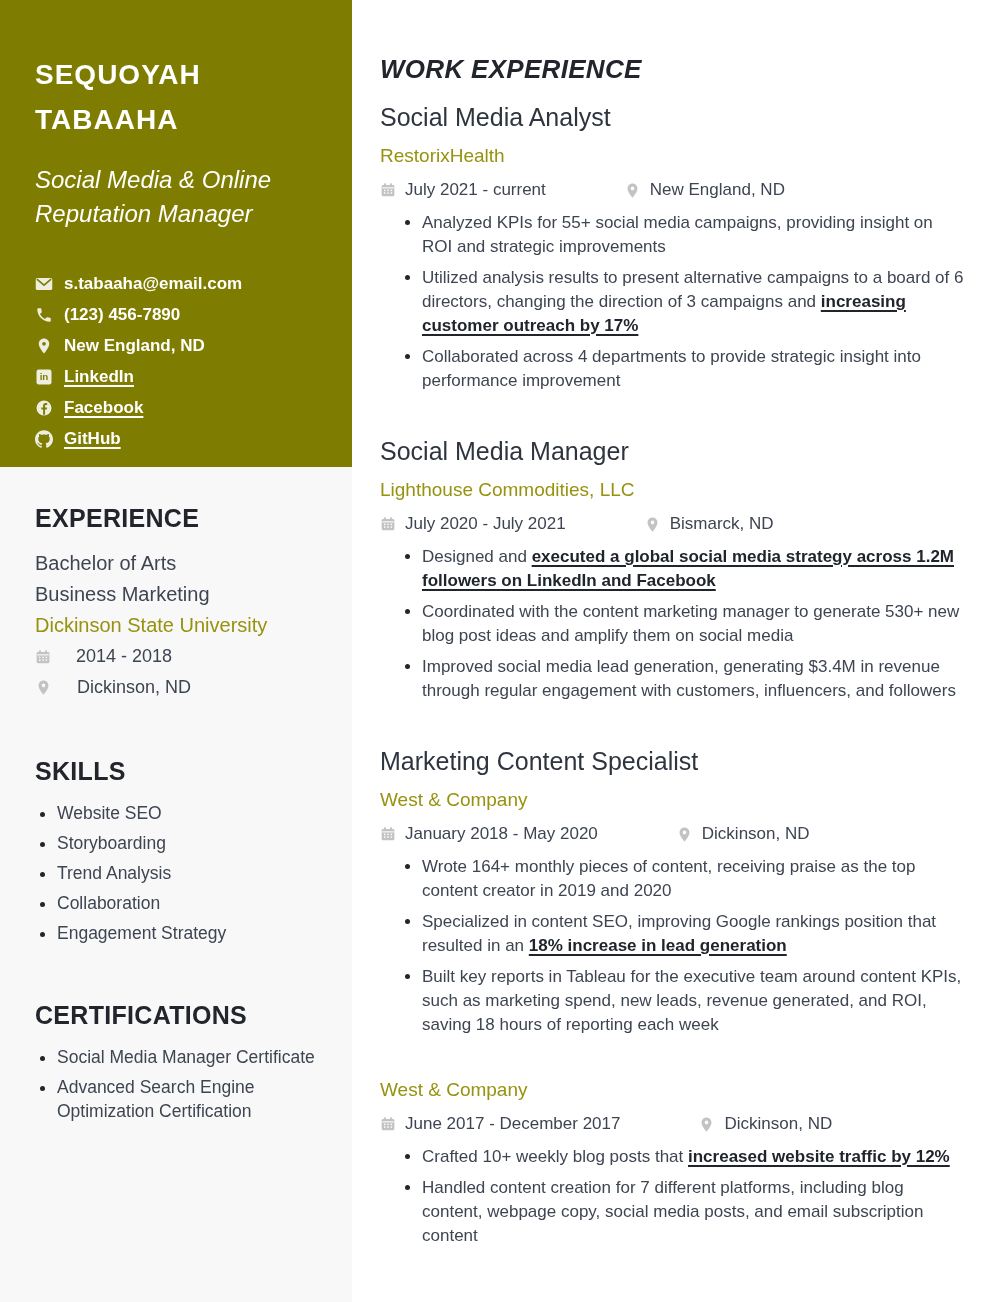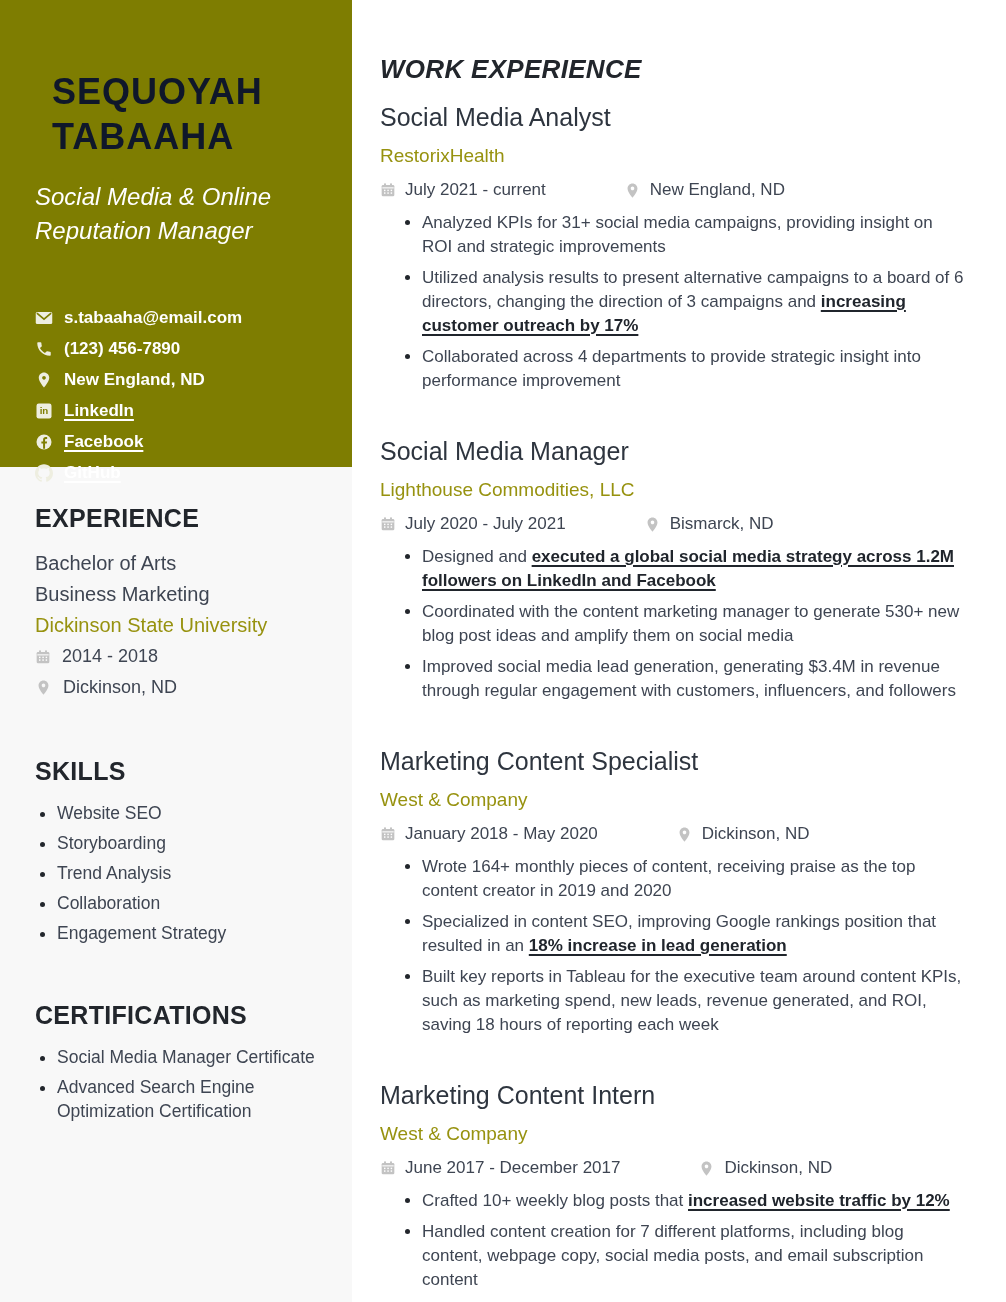--- a/index.html
+++ b/index.html
@@ -2,36 +2,36 @@
 <html><head>
 <meta charset="utf-8">
 <style>
   html,body{margin:0;padding:0;background:#ffffff;}
   body{width:1006px;height:1302px;overflow:hidden;font-family:"Liberation Sans",sans-serif;color:#3e4552;}
   .page{display:flex;width:1006px;height:1302px;background:#ffffff;}
 
   
   .sidebar{width:352px;flex:0 0 352px;background:#f8f8f8;height:100%;box-sizing:border-box;}
   .side-hero{background:#7e7d01;color:#ffffff;height:467px;box-sizing:border-box;padding:52px 30px 0 35px;}
-  .name{margin:17px;font-size:36px;line-height:45px;font-weight:bold;letter-spacing:1px;color:#0f172a;}
+  .name{margin:0;font-size:28px;line-height:45px;font-weight:bold;letter-spacing:1px;color:#ffffff;}
   .role{margin-top:21px;font-size:24px;line-height:34px;font-style:italic;color:#ffffff;}
-  .contact{list-style:none;margin:54px 0 0;padding:0;}
+  .contact{list-style:none;margin:37px 0 0;padding:0;}
   .contact-row{display:flex;align-items:center;gap:11px;height:31px;font-size:17px;font-weight:bold;color:#ffffff;}
   .contact-row.link .contact-label{text-decoration:underline;text-underline-offset:3px;text-decoration-thickness:1.5px;cursor:pointer;}
   .icon{display:inline-flex;width:18px;height:18px;flex:0 0 auto;justify-content:center;}
   .icon svg{display:block;width:100%;height:100%;}
   .icon.sm{width:17px;height:17px;}
   .icon.cal{width:16px;height:16px;}
 
   .side-section{padding:0 28px 0 35px;}
   .side-section h2{margin:0 0 15px;font-size:25px;font-weight:bold;letter-spacing:.3px;color:#22262c;}
   .education{margin-top:37px;}
   .edu-line{font-size:20px;line-height:31px;color:#3e4552;}
   .edu-line.school{color:#97920f;font-weight:normal;}
-  .side-meta{display:flex;align-items:center;gap:11px;font-size:18px;line-height:31px;color:#3e4552;}
+  .side-meta{display:flex;align-items:center;gap:25px;font-size:18px;line-height:31px;color:#3e4552;}
 
   .skills{margin-top:54px;}
   .certifications{margin-top:56px;}
   .side-list{margin:0;padding-left:22px;font-size:17.5px;line-height:24px;color:#3e4552;}
   .side-list li{margin-bottom:6px;}
   .side-list li::marker{color:#22262c;}
 
   
   .main{flex:1;box-sizing:border-box;padding:54px 40px 0 28px;background:#ffffff;}
   .main-heading{margin:0 0 16px;font-size:26px;font-weight:bold;letter-spacing:.3px;color:#22262c;font-style:italic;}
@@ -193,21 +193,21 @@
       <span class="meta-group">
         <span class="icon sm">
                 <svg viewBox="0 0 24 24">
                   <path fill="#c3c3c3" d="M12 2C8.13 2 5 5.13 5 9c0 5.25 7 13 7 13s7-7.75 7-13c0-3.87-3.13-7-7-7zm0 9.5c-1.38 0-2.5-1.12-2.5-2.5S10.62 6.5 12 6.5s2.5 1.12 2.5 2.5-1.12 2.5-2.5 2.5z"></path>
                 </svg>
               </span>
         <span>New England, ND</span>
       </span>
     </div>
     <ul class="job-bullets">
-            <li><span>Analyzed KPIs for 31+ social media campaigns, providing insight on ROI and strategic improvements</span></li>
+            <li><span>Analyzed KPIs for 55+ social media campaigns, providing insight on ROI and strategic improvements</span></li>
             <li><span>Utilized analysis results to present alternative campaigns to a board of 6 directors, changing the direction of 3 campaigns and </span><span class="em">increasing customer outreach by 17%</span></li>
             <li><span>Collaborated across 4 departments to provide strategic insight into performance improvement</span></li>
           </ul>
   </article>
 
   <article class="job">
     <h3 class="job-title">Social Media Manager</h3>
     <div class="company">Lighthouse Commodities, LLC</div>
     <div class="meta-row">
       <span class="meta-group date">
@@ -278,21 +278,20 @@
       </span>
     </div>
     <ul class="job-bullets">
             <li><span>Wrote 164+ monthly pieces of content, receiving praise as the top content creator in 2019 and 2020</span></li>
             <li><span>Specialized in content SEO, improving Google rankings position that resulted in an </span><span class="em">18% increase in lead generation</span></li>
             <li><span>Built key reports in Tableau for the executive team around content KPIs, such as marketing spend, new leads, revenue generated, and ROI, saving 18 hours of reporting each week</span></li>
           </ul>
   </article>
 
   <article class="job">
-    <h3 class="job-title">Marketing Content Intern</h3>
     <div class="company">West &amp; Company</div>
     <div class="meta-row">
       <span class="meta-group date">
         <span class="icon cal">
                 <svg viewBox="0 0 24 24">
                   <rect x="2.5" y="4.5" width="19" height="17" rx="2" fill="#c3c3c3"></rect>
                   <rect x="6" y="2" width="3" height="4.5" rx="1.2" fill="#c3c3c3"></rect>
                   <rect x="15" y="2" width="3" height="4.5" rx="1.2" fill="#c3c3c3"></rect>
                   <rect x="3.5" y="8" width="17" height="1.6" fill="#ffffff"></rect>
                   <g fill="#ffffff">

